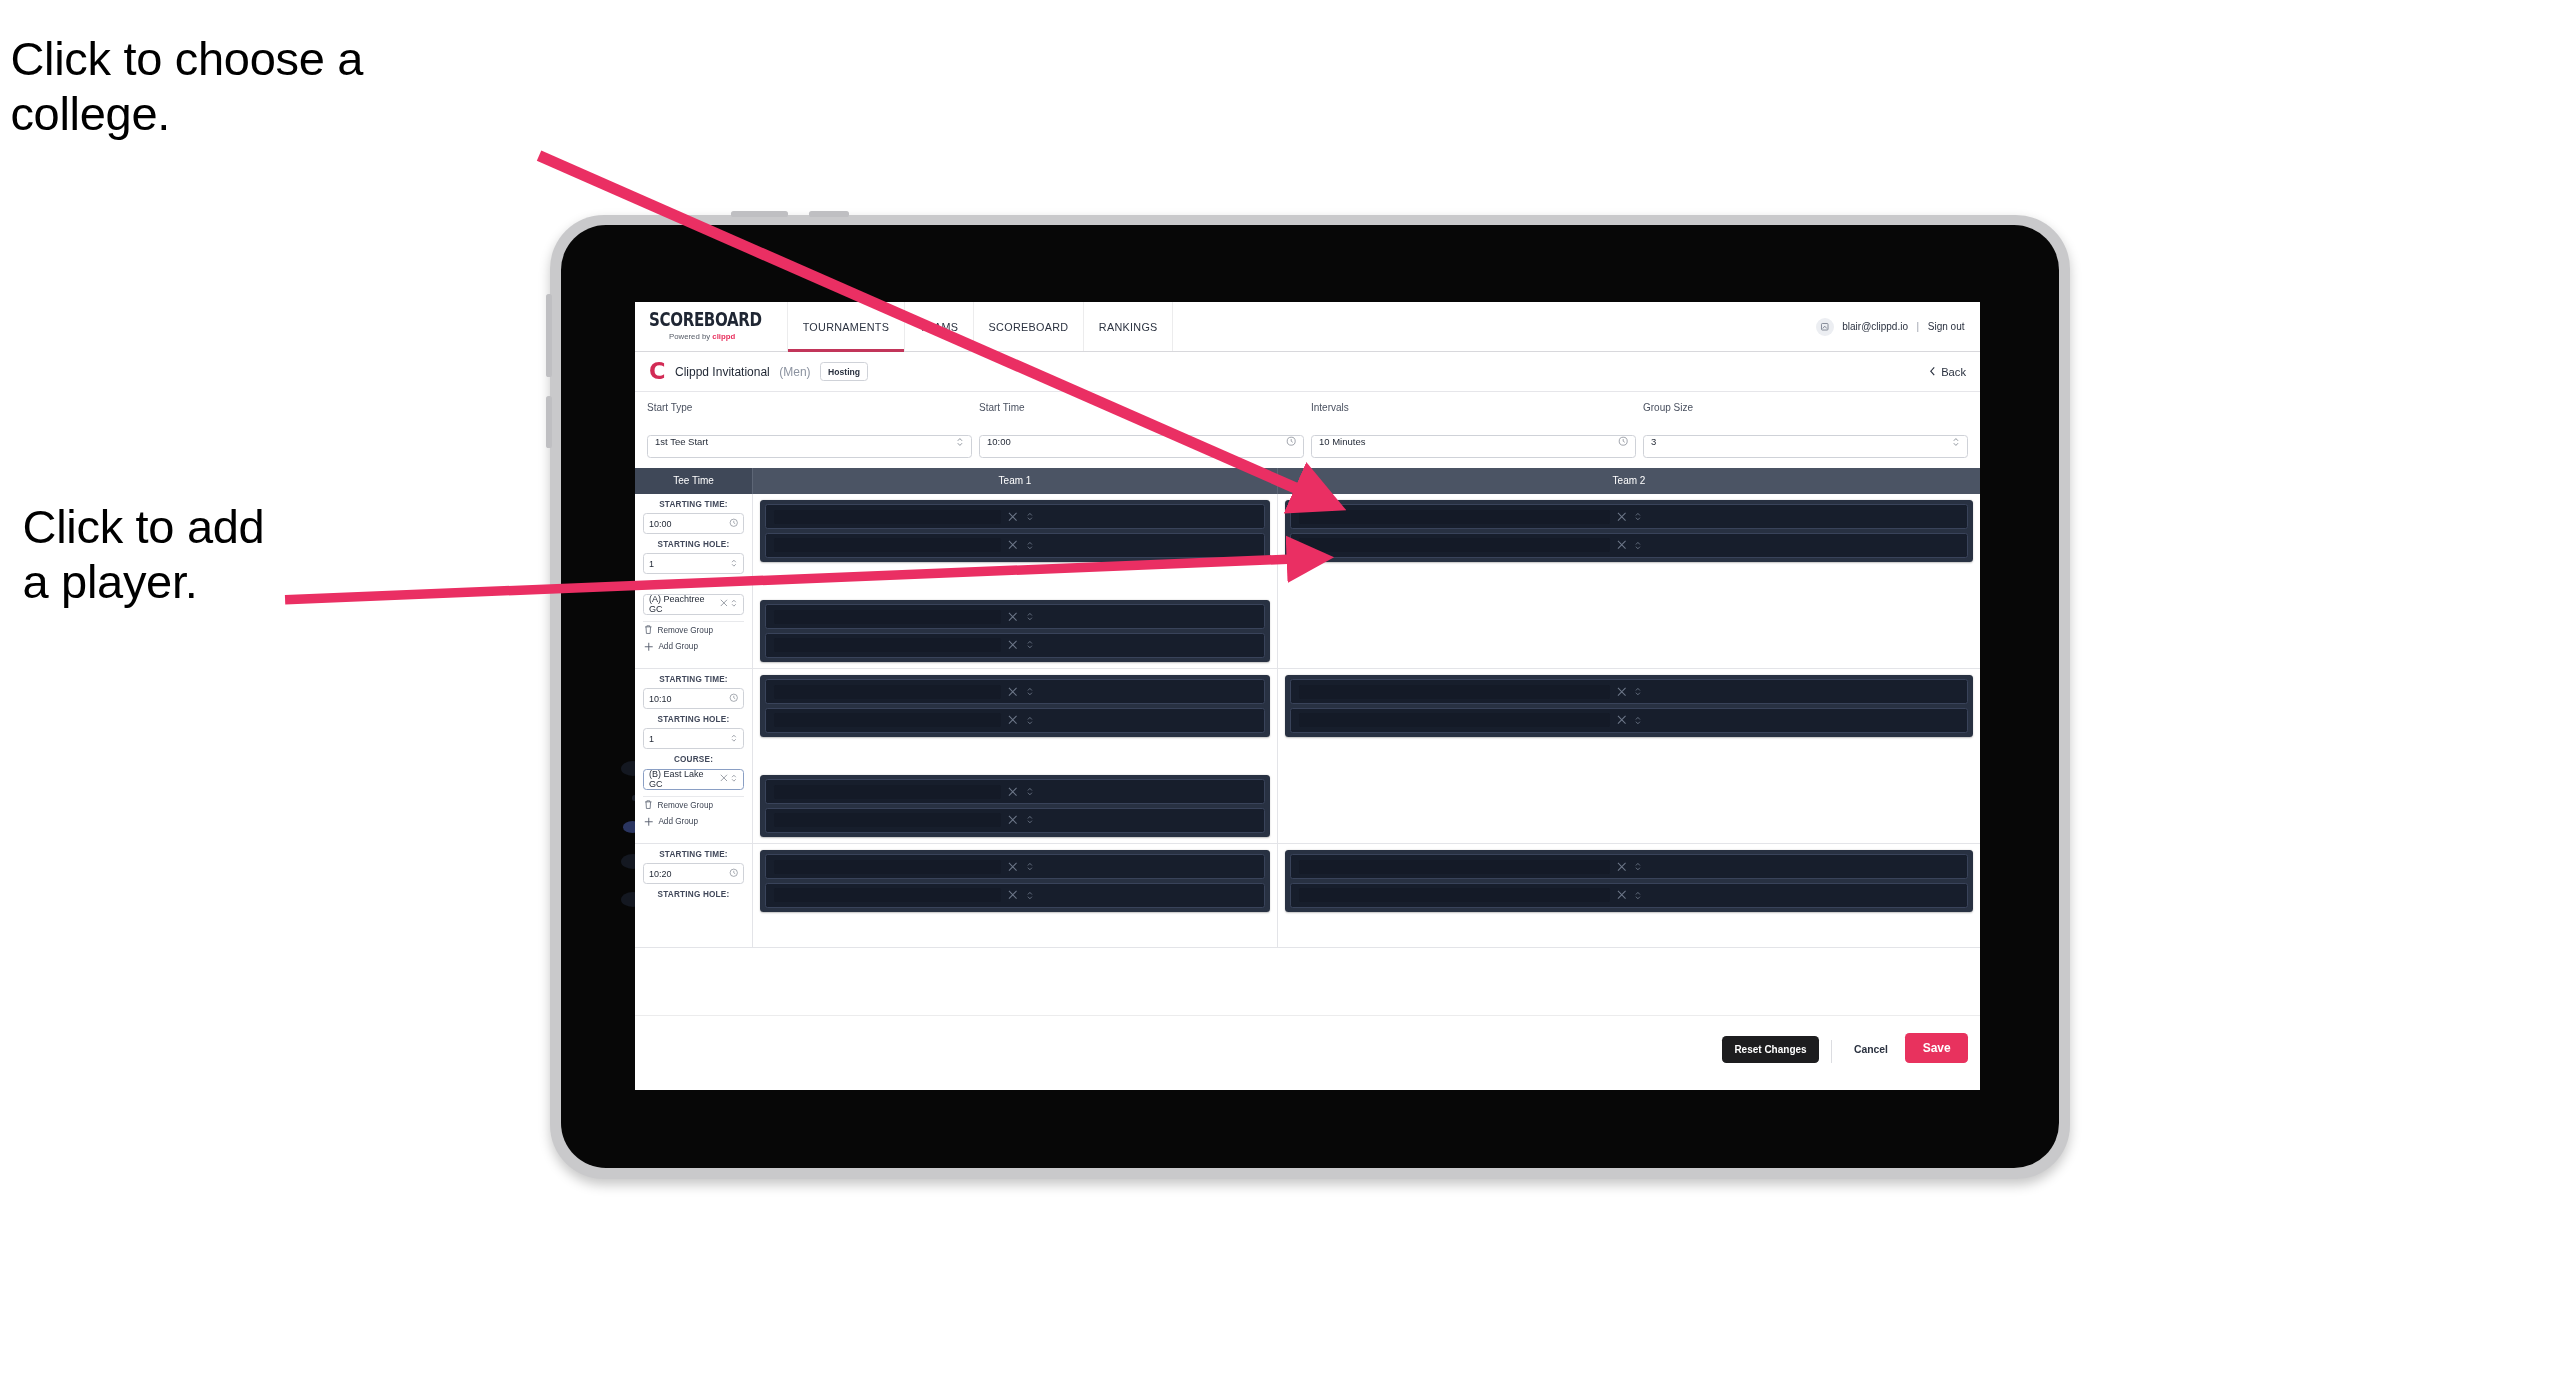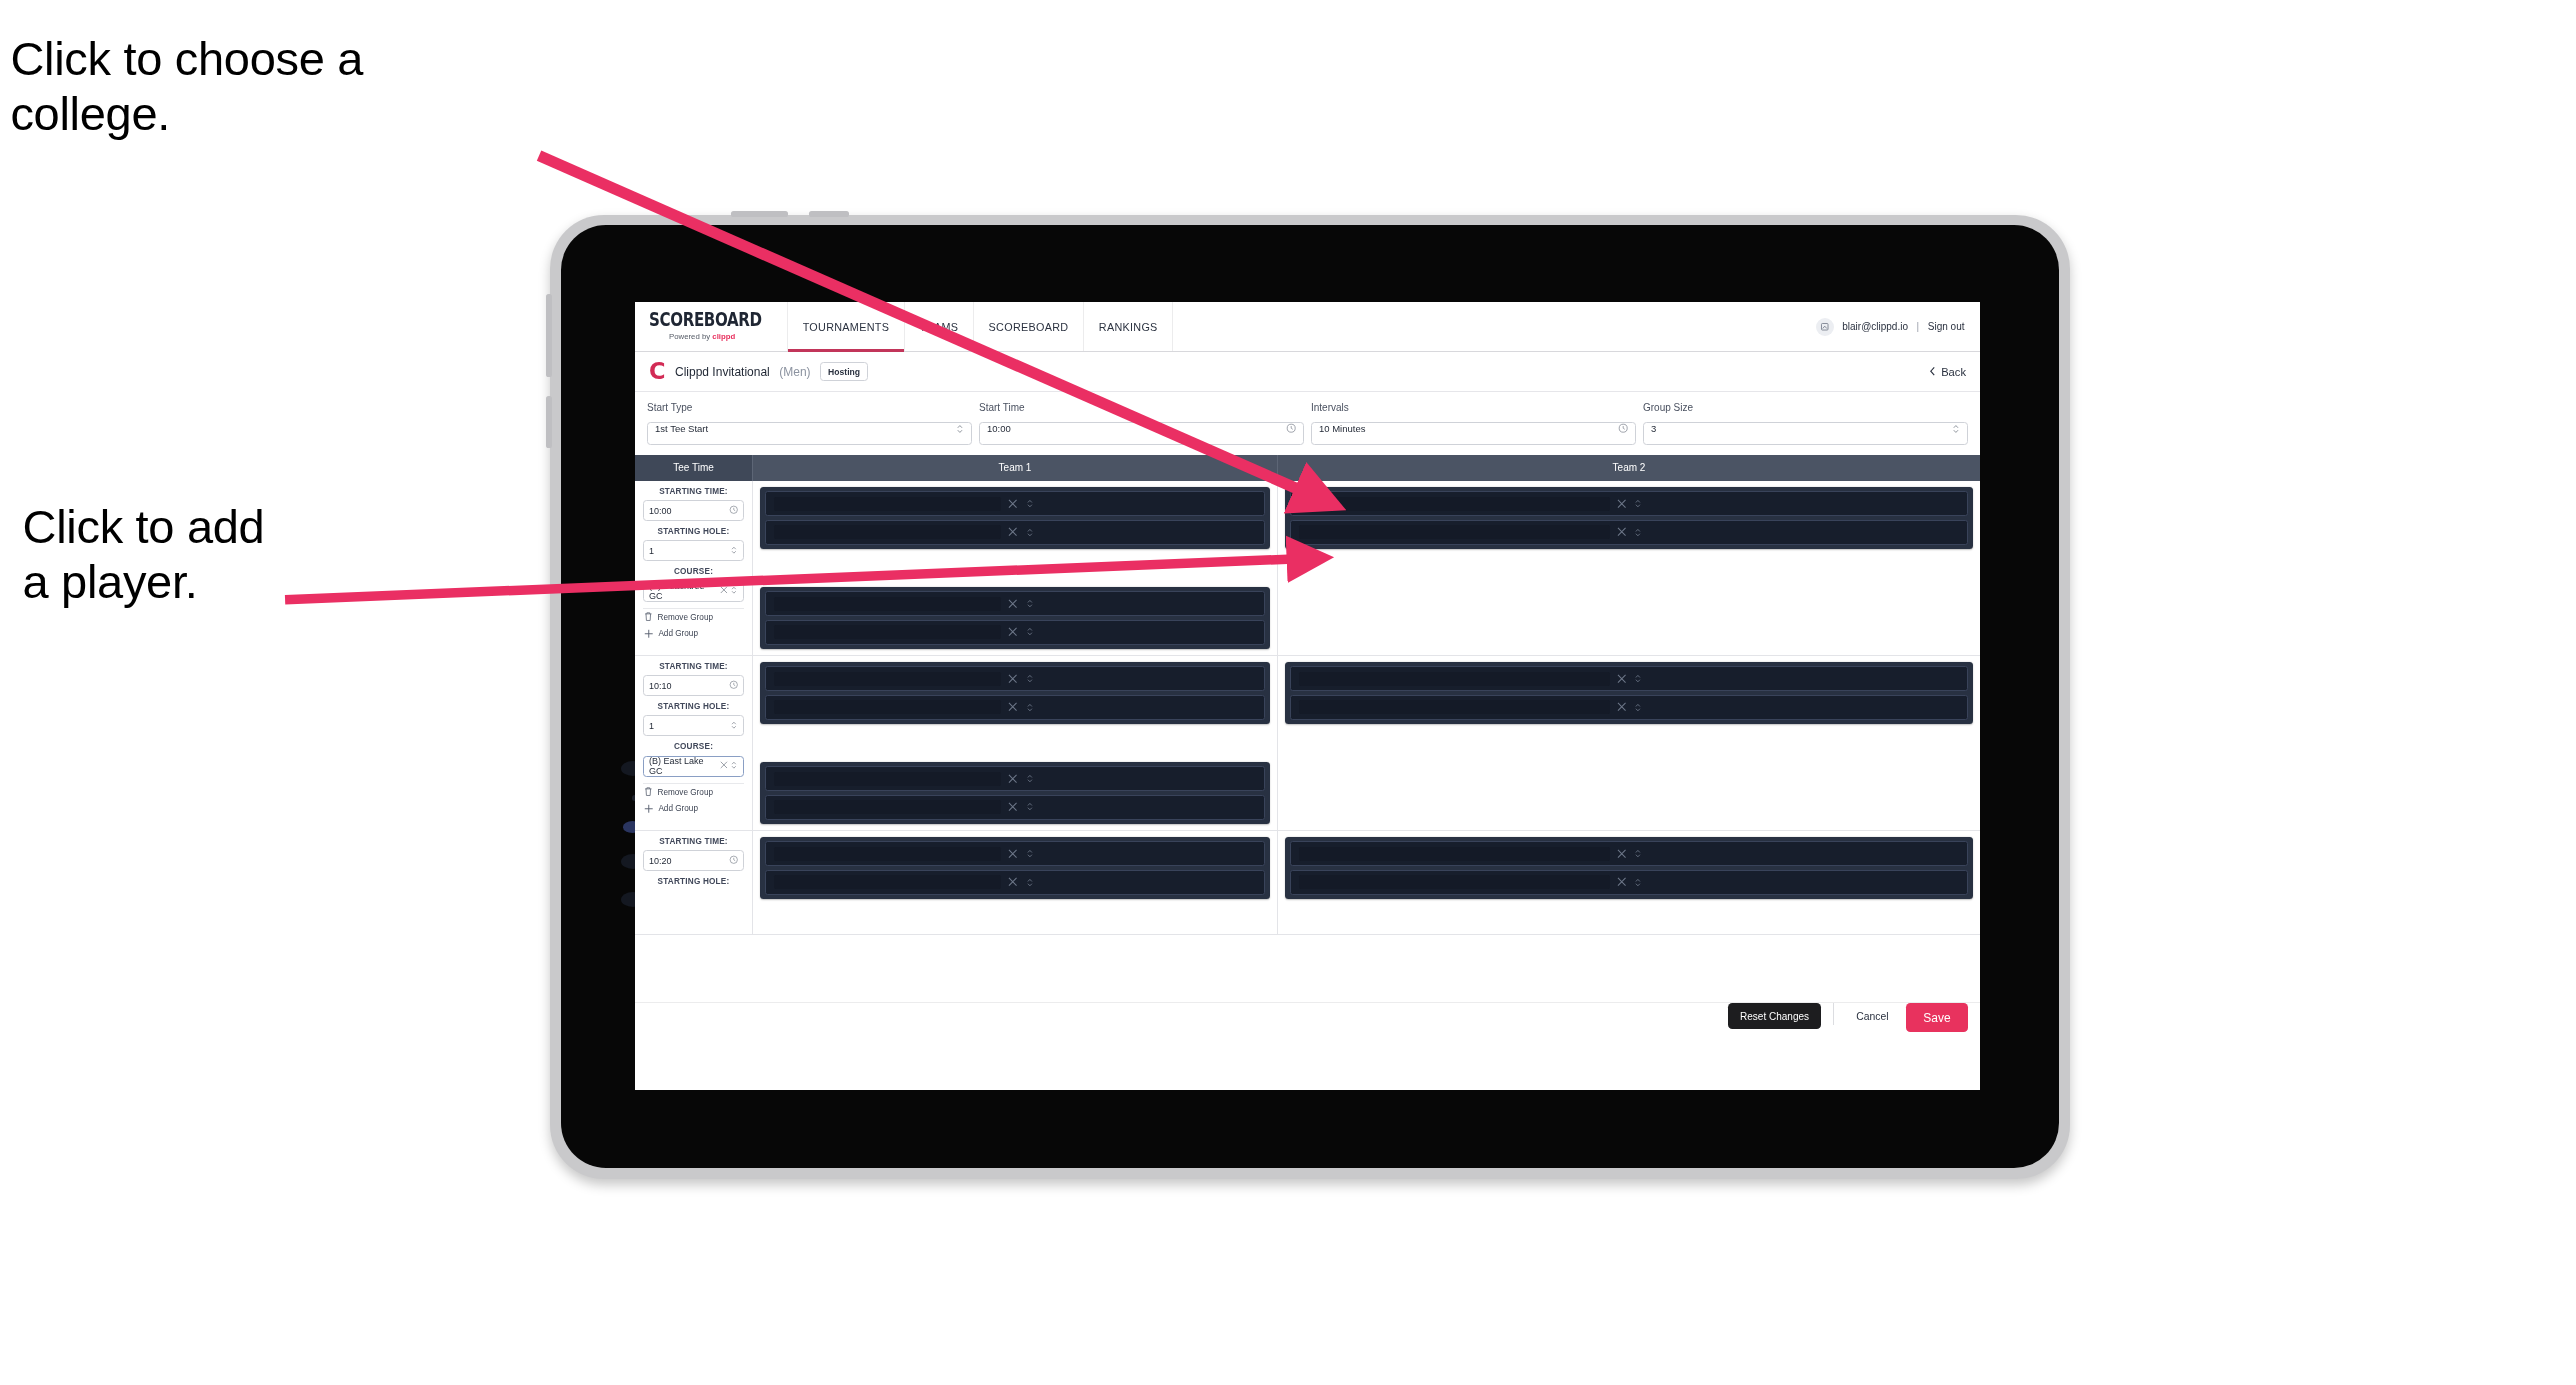--- a/index.html
+++ b/index.html
@@ -140,21 +140,21 @@
     font-size: 11.2px; color: #2b3240; cursor: pointer;
   }
 
   
   #settings {
     display: flex; gap: 7px; padding: 9.5px 12px 10.4px 12px;
     background: #fff;
   }
   .setting { flex: 1; display: flex; flex-direction: column; }
   .setting-label {
-    font-size: 10px; color: #4a5160; margin-bottom: 9px;
+    font-size: 10px; color: #4a5160; margin-bottom: 22px;
   }
   .setting-field {
     height: 23px; border: 0.9px solid #cfd2d8; border-radius: 3.5px;
     background: #fff; display: flex; align-items: flex-start;
     padding: 0 7px; font-size: 9.5px; color: #1f2633;
     cursor: pointer;
   }
   .setting-field .val { flex: 1; }
   .fi { color: #8a9099; display: flex; align-items: center; }
 
@@ -235,23 +235,24 @@
     background: #141a27;
     border-radius: 1.7px;
     margin-right: 7px;
     max-width: 47%;
   }
   .ps-icons { display: flex; align-items: center; gap: 7.8px; color: #6d7789; }
   .ps-icons svg { display: block; }
 
   
   #footer {
-    height: 48px; display: flex; align-items: flex-start; justify-content: flex-end;
+    height: 48px; display: flex; align-items: flex-end; justify-content: flex-end;
     gap: 0; padding: 0 12px; background: #fff;
     border-top: 0.9px solid #ececed;
+    font-weight: bold;
   }
   #btn-reset {
     background: #1d1d1f; color: #fff; font-size: 10px;
     padding: 7.8px 12px; border-radius: 4.3px; cursor: pointer;
   }
   #foot-sep { width: 0.9px; height: 22.5px; background: #dcdde1; margin: 0 12px; }
   #btn-cancel {
     font-size: 10.4px; color: #2b3240; padding: 7.8px 10.4px; cursor: pointer;
   }
   #btn-save {

